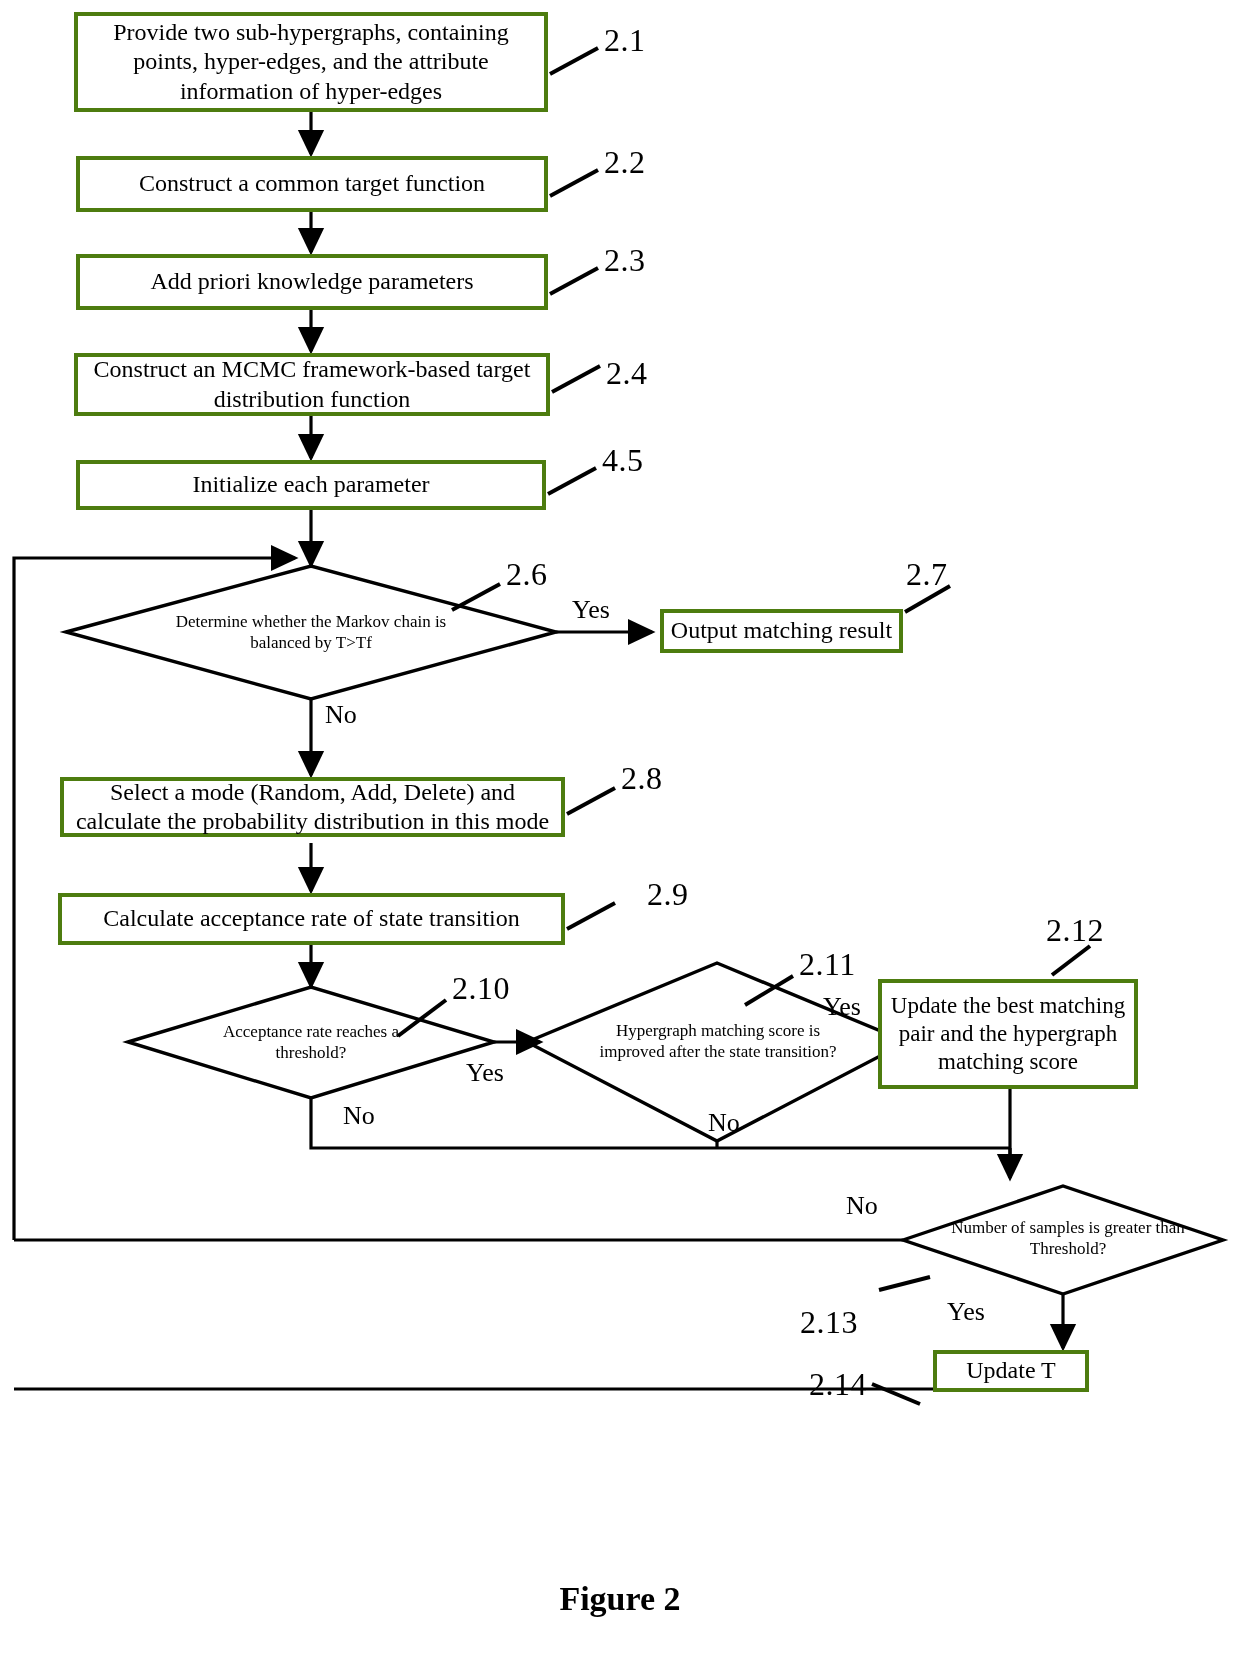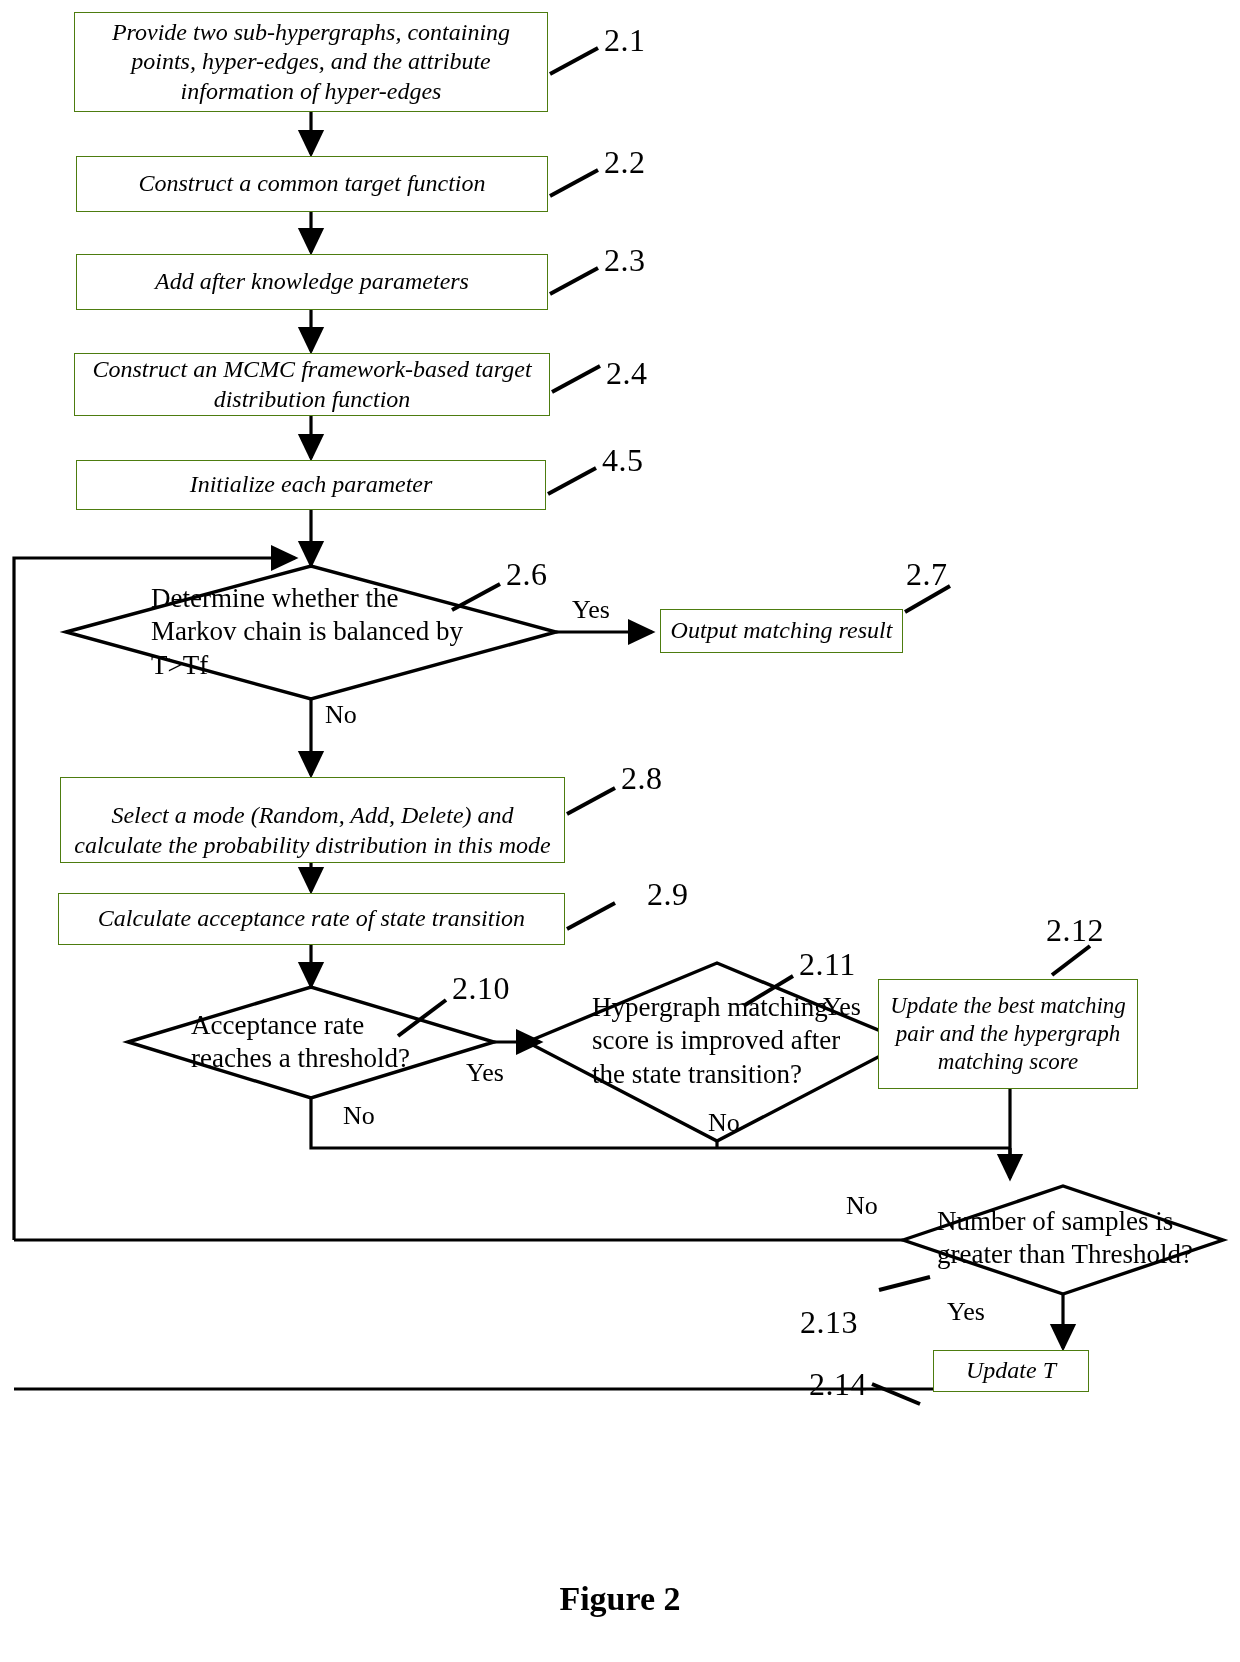--- a/index.html
+++ b/index.html
@@ -26,33 +26,32 @@
     position: absolute;
     box-sizing: border-box;
     display: flex;
     align-items: center;
     justify-content: center;
     text-align: center;
     line-height: 1.22;
     color: #000;
   }
   .proc {
-    border: 1px solid #4d7c0f;
+    border: 4px solid #4d7c0f;
     background: #fff;
     font-size: 24px;
     padding: 2px 6px;
-    font-style: italic;
   }
   .diamond-label {
     position: absolute;
     display: flex;
     align-items: center;
     justify-content: center;
-    text-align: left;
-    font-size: 27px;
+    text-align: center;
+    font-size: 17px;
     line-height: 1.24;
     pointer-events: none;
   }
   .ref {
     position: absolute;
     font-size: 32px;
     letter-spacing: 0.5px;
     white-space: nowrap;
   }
   .edge-label {
@@ -132,36 +131,36 @@
 
   <div class="node proc" style="left:74px; top:12px; width:474px; height:100px;">
     <span>Provide two sub-hypergraphs, containing points, hyper-edges, and the attribute information of hyper-edges</span>
   </div>
 
   <div class="node proc" style="left:76px; top:156px; width:472px; height:56px;">
     <span>Construct a common target function</span>
   </div>
 
   <div class="node proc" style="left:76px; top:254px; width:472px; height:56px;">
-    <span>Add after knowledge parameters</span>
+    <span>Add priori knowledge parameters</span>
   </div>
 
   <div class="node proc" style="left:74px; top:353px; width:476px; height:63px;">
     <span>Construct an MCMC framework-based target distribution function</span>
   </div>
 
   <div class="node proc" style="left:76px; top:460px; width:470px; height:50px;">
     <span>Initialize each parameter</span>
   </div>
 
   <div class="node proc" style="left:660px; top:609px; width:243px; height:44px;">
     <span>Output matching result</span>
   </div>
 
-  <div class="node proc" style="left:60px; top:777px; width:505px; height:86px;align-items:flex-end;">
+  <div class="node proc" style="left:60px; top:777px; width:505px; height:60px;">
     <span>Select a mode (Random, Add, Delete) and calculate the probability distribution in this mode</span>
   </div>
 
   <div class="node proc" style="left:58px; top:893px; width:507px; height:52px;">
     <span>Calculate acceptance rate of state transition</span>
   </div>
 
   <div class="node proc" style="left:878px; top:979px; width:260px; height:110px; font-size:23px;">
     <span>Update the best matching pair and the hypergraph matching score</span>
   </div>

